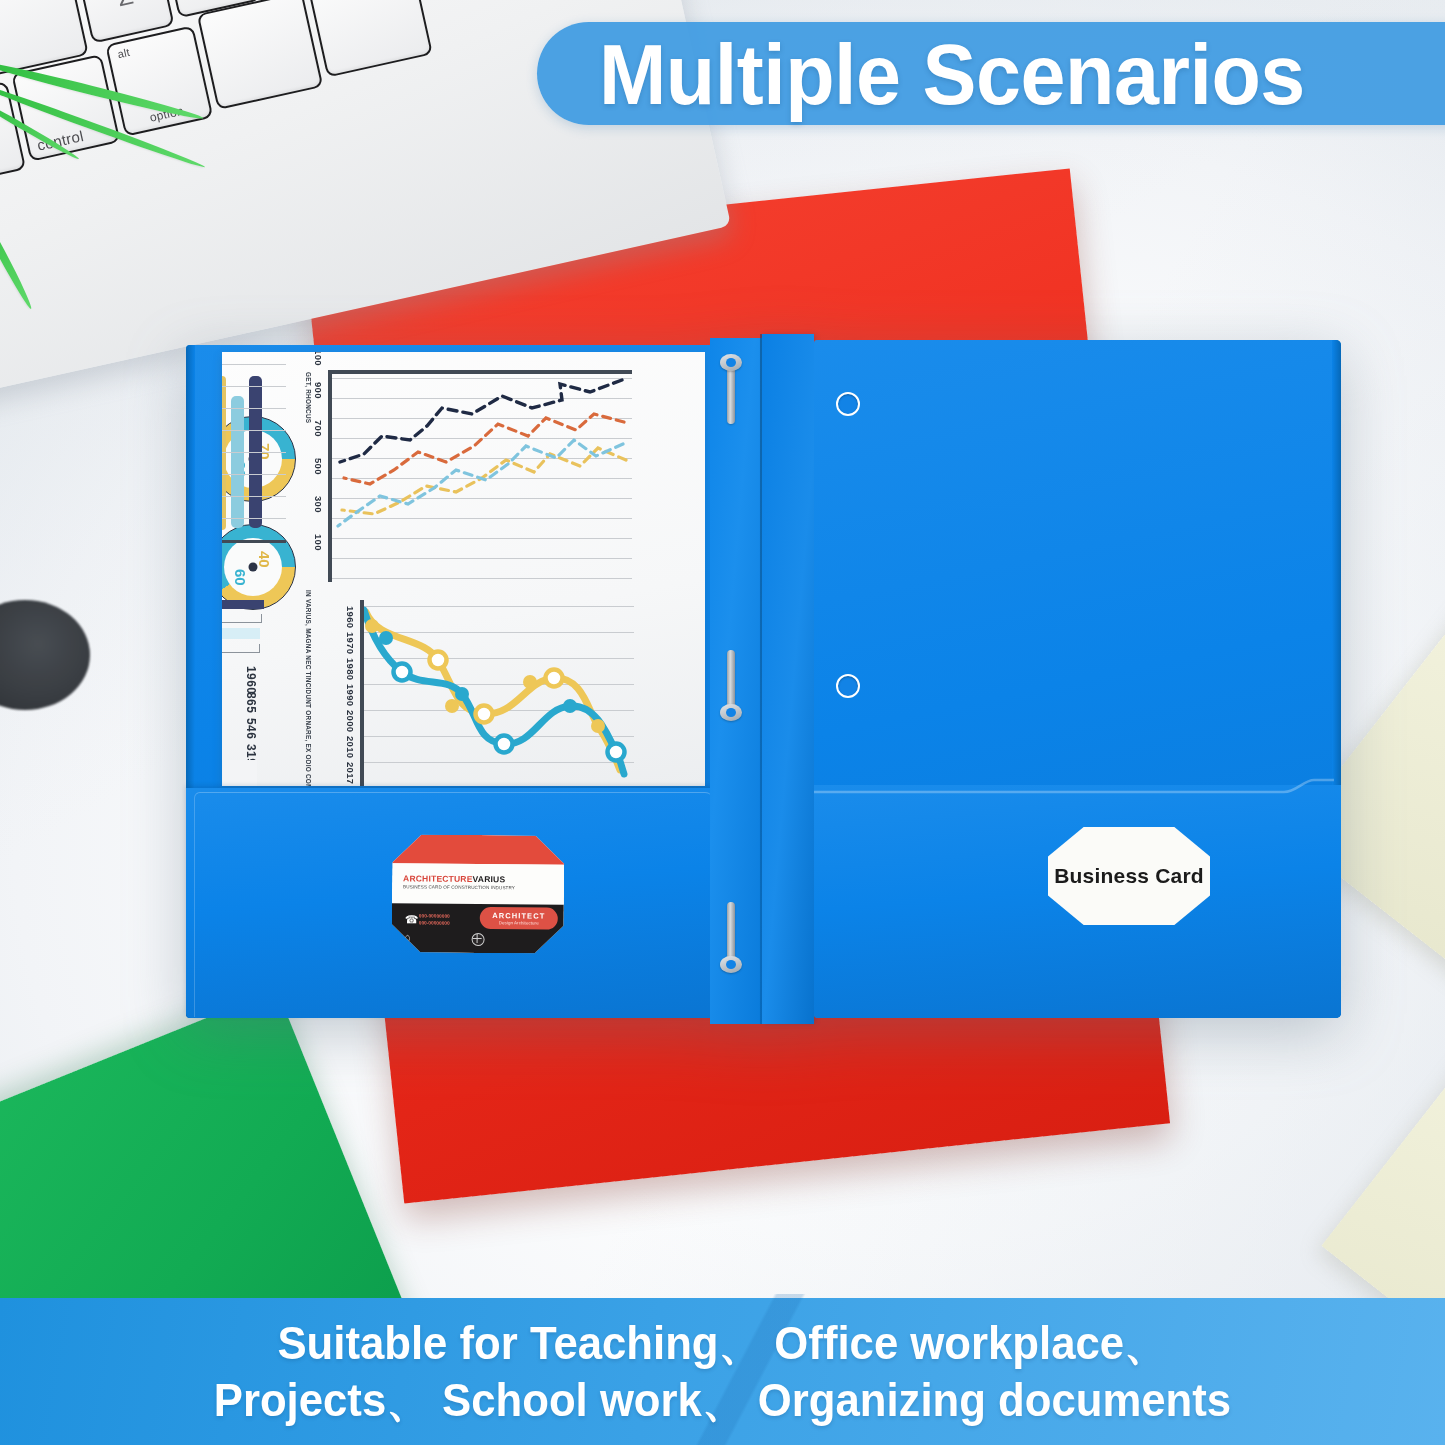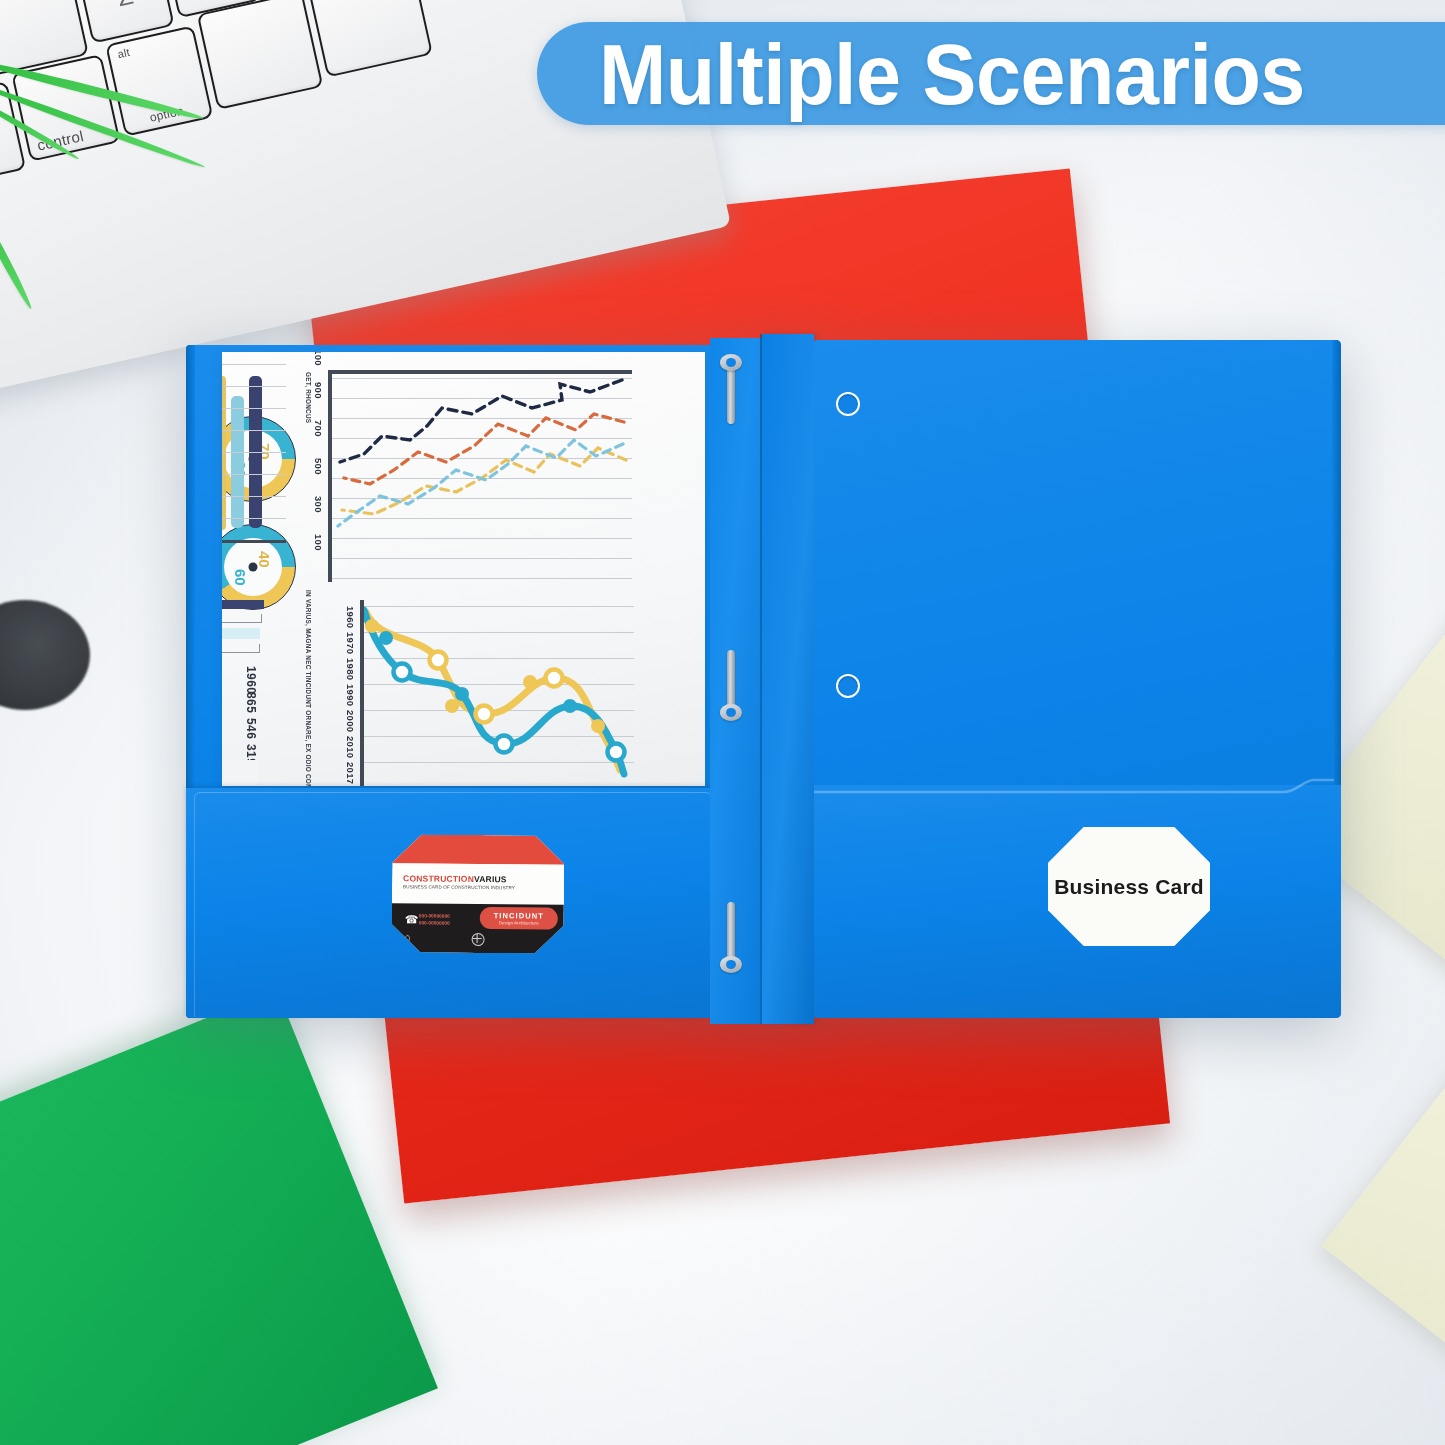--- a/index.html
+++ b/index.html
@@ -135,21 +135,21 @@
   .hole{position:absolute;width:20px;height:20px;border-radius:50%;
     background:#1283e6;border:2.5px solid #ffffff;
     box-shadow:inset 0 1px 2px rgba(0,0,0,.3);}
   .pocket-right{position:absolute;left:628px;top:455px;width:527px;height:233px;
     background:linear-gradient(175deg,#1a8ceb 0%,#0b83e8 45%,#0a75d2 100%);
     border-radius:0 0 5px 5px;}
   .pocket-right-seam{position:absolute;left:628px;top:448px;width:520px;height:60px;
     pointer-events:none;}
 
   
-  .bc-slot{position:absolute;left:862px;top:497px;width:162px;height:119px;
+  .bc-slot{position:absolute;left:862px;top:497px;width:162px;height:98px;
     background:#fbfbf8;
     clip-path:polygon(22% 0,78% 0,100% 30%,100% 70%,78% 100%,22% 100%,0 70%,0 30%);
     display:flex;align-items:center;justify-content:center;
     box-shadow:0 2px 5px rgba(0,0,0,.16);}
   .bc-slot span{font-size:21px;font-weight:700;color:#1b1b1b;letter-spacing:.2px;}
 
   
   .arch-card{position:absolute;left:392px;top:835px;width:172px;height:118px;
     clip-path:polygon(17% 0,83% 0,100% 24%,100% 76%,83% 100%,17% 100%,0 76%,0 24%);
     background:#ffffff;overflow:hidden;
@@ -355,25 +355,25 @@
     </div>
 
     <div class="pocket-left"></div>
     <div class="pocket-left-seam"></div>
 
     <div class="arch-card" style="left:206px;top:505px;">
       <div class="ac-red"></div>
       <div class="ac-white"></div>
       <div class="ac-black"></div>
       <div class="ac-t1">
-        <span class="r">CONSTRUCTION</span><span class="k">VARIUS</span>
+        <span class="r">ARCHITECTURE</span><span class="k">VARIUS</span>
       </div>
       <div class="ac-t2">BUSINESS CARD OF CONSTRUCTION INDUSTRY</div>
       <div class="ac-pill">
-        <div class="p1">TINCIDUNT</div>
+        <div class="p1">ARCHITECT</div>
         <div class="p2">Design Architecture</div>
       </div>
       <div class="ac-phone">☎</div>
       <div class="ac-nums">
         <div>000-00000000</div>
         <div>000-00000000</div>
       </div>
       <div class="ac-home">⌂</div>
       <div class="ac-globe"></div>
     </div>
@@ -405,14 +405,19 @@
     <svg class="pocket-right-seam" viewBox="0 0 520 60" preserveAspectRatio="none">
       <path d="M0,14 L470,14 C482,14 490,2 500,2 L520,2" fill="none" stroke="rgba(255,255,255,.28)" stroke-width="2.5"></path>
     </svg>
 
     <div class="bc-slot">
       <span>Business Card</span>
     </div>
 
   </div>
 
+  <div class="bottom-band">
+    <div class="bb-slash"></div>
+    <div class="bb-line">Suitable for Teaching、 Office workplace、</div>
+    <div class="bb-line">Projects、 School work、 Organizing documents</div>
+  </div>
 
 </div>
 
 </body></html>

